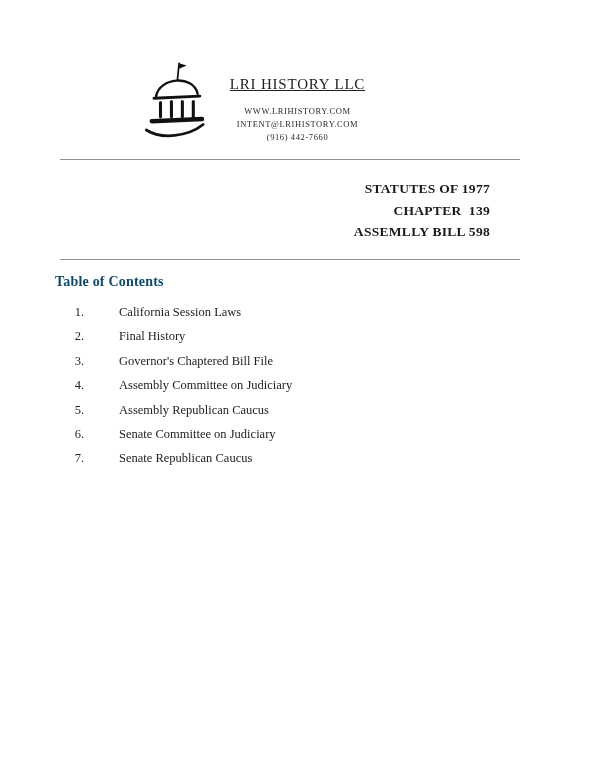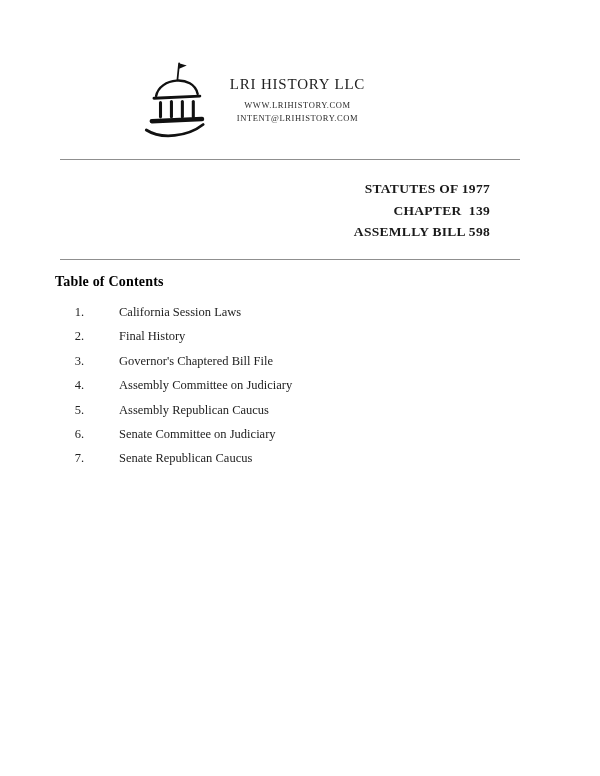--- a/index.html
+++ b/index.html
@@ -33,22 +33,23 @@
     position: absolute;
     left: 200px;
     top: 76px;
     width: 195px;
     text-align: center;
   }
   .company-name {
     font-size: 15px;
     letter-spacing: 0.8px;
     color: #222;
-    margin-bottom: 6px;
+    margin-bottom: 12px;
     white-space: nowrap;
+    text-decoration: underline;
   }
   .contact-line {
     font-size: 8.5px;
     letter-spacing: 0.6px;
     color: #2a2a2a;
     line-height: 13px;
     white-space: nowrap;
   }
 
   .rule {
@@ -76,21 +77,21 @@
   .statutes div { white-space: pre; }
 
   
   .toc-title {
     position: absolute;
     left: 55px;
     top: 274px;
     font-weight: bold;
     font-size: 14px;
     letter-spacing: 0.2px;
-    color: #000000;
+    color: #0c4a6e;
   }
   .toc-list {
     position: absolute;
     left: 68px;
     top: 305px;
   }
   .toc-row {
     display: flex;
     align-items: baseline;
     height: 24.4px;
@@ -131,20 +132,21 @@
       <path d="M11,56 L57,54" stroke-width="4"></path>
 
       <path d="M58,59 C44,70 20,73 6,64" stroke-width="2.6"></path>
     </svg>
   </div>
 
   <div class="header-text">
     <div class="company-name">LRI HISTORY LLC</div>
     <div class="contact-line">WWW.LRIHISTORY.COM</div>
     <div class="contact-line">INTENT@LRIHISTORY.COM</div>
+    <div class="contact-line">(916) 442-7660</div>
   </div>
 
   <div class="rule rule-1"></div>
 
   <div class="statutes">
     <div>STATUTES OF 1977</div>
     <div>CHAPTER  139</div>
     <div>ASSEMLLY BILL 598</div>
   </div>
 

